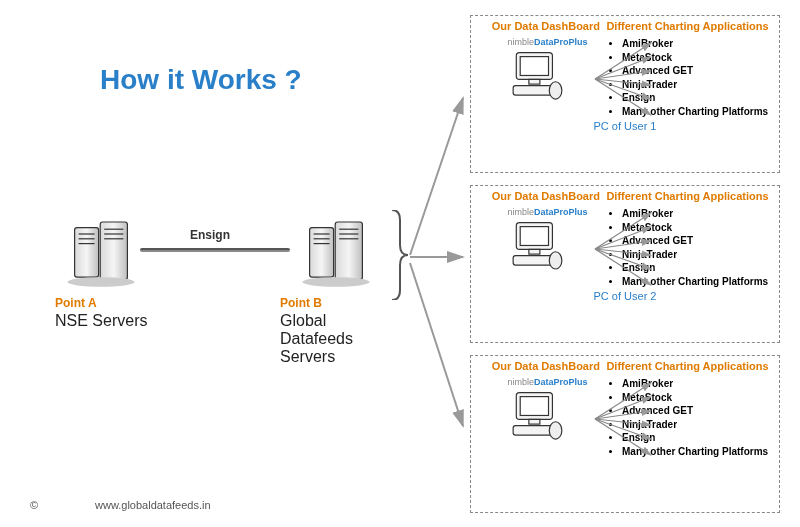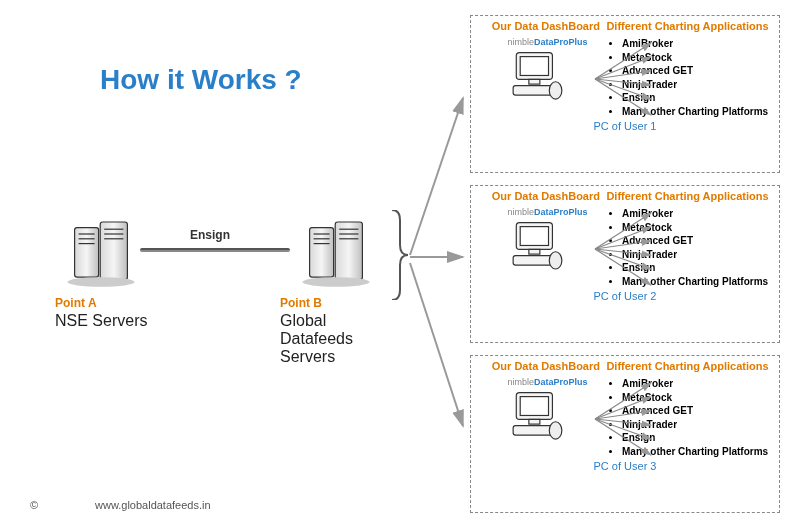--- a/index.html
+++ b/index.html
@@ -280,17 +280,16 @@
         <ul class="apps">
           <li>AmiBroker</li>
           <li>MetaStock</li>
           <li>Advanced GET</li>
           <li>NinjaTrader</li>
           <li>Ensign</li>
           <li>Many other Charting Platforms</li>
         </ul>
       </div>
     </div>
-    <div class="ub-footer">PC of User 3</div>
   </div>
 
 <div class="copyright">©</div>
 <div class="url">www.globaldatafeeds.in</div>
 
 </body></html>

